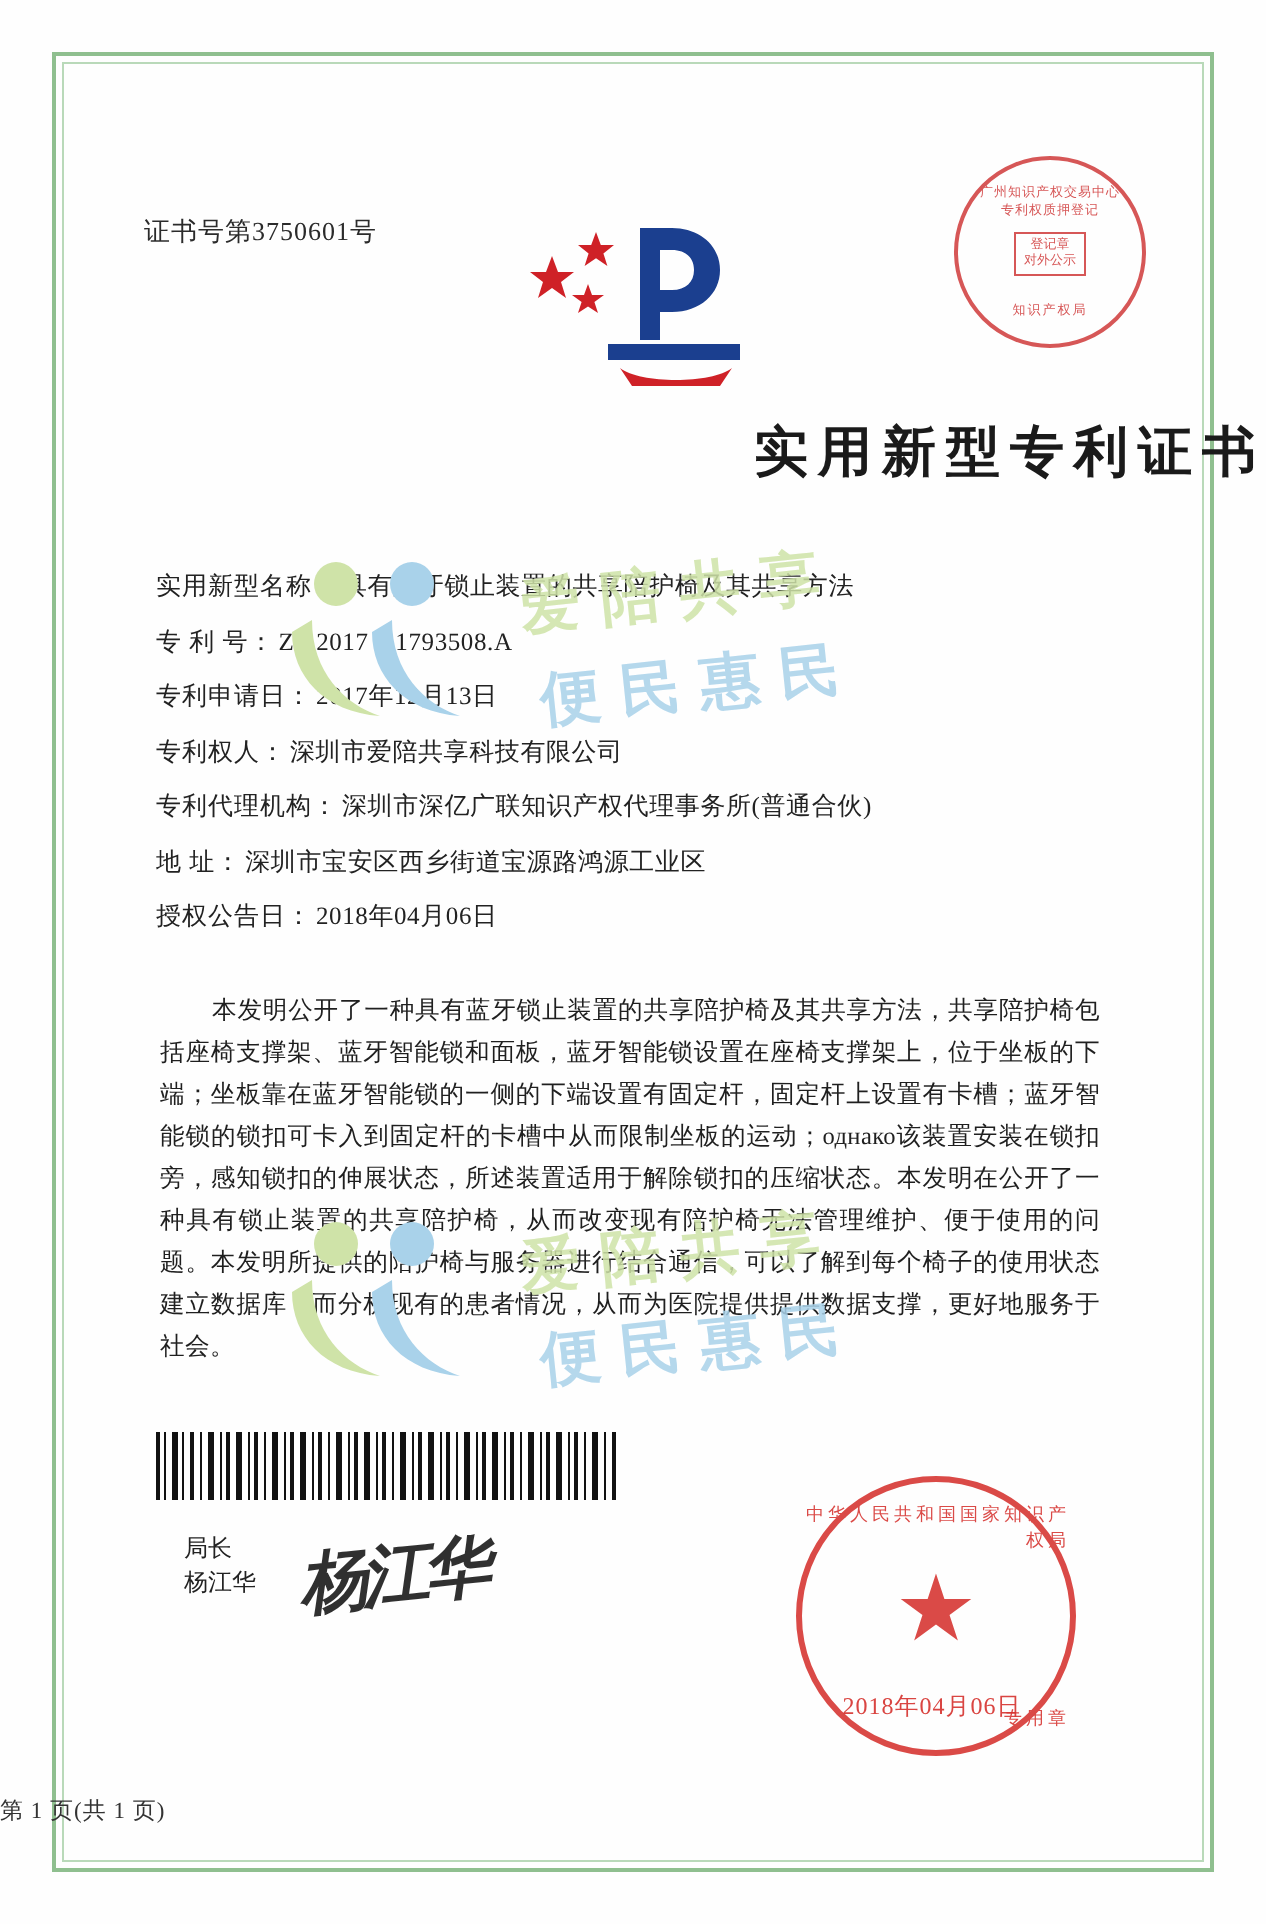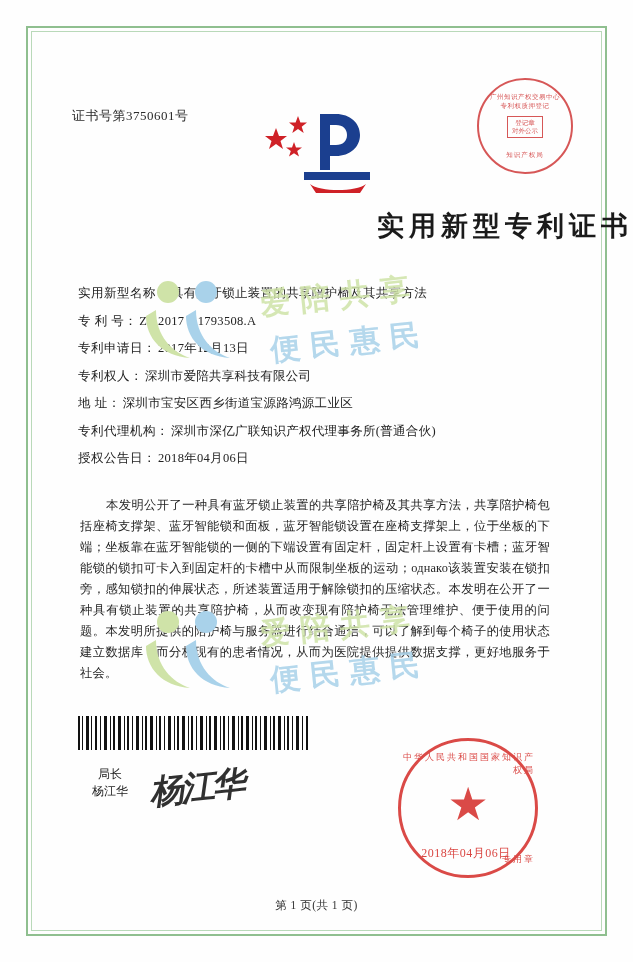--- a/index.html
+++ b/index.html
@@ -170,21 +170,20 @@
   }
 
   
   .director {
     position: absolute;
     left: 92px;
     top: 766px;
     font-size: 12px;
     line-height: 17px;
     color: #222;
-    text-align: center;
   }
   .signature {
     position: absolute;
     left: 150px;
     top: 762px;
     width: 150px;
     height: 60px;
     color: #1a1a1a;
     font-family: "Liberation Serif", "DejaVu Serif", serif;
     font-size: 34px;
@@ -238,21 +237,20 @@
     letter-spacing: 0.5px;
     opacity: 0.9;
   }
 
   
   .page-footer {
     position: absolute;
     left: 0;
     right: 0;
     top: 898px;
-    text-align: center;
     font-size: 11.5px;
     color: #333;
     letter-spacing: 0.5px;
   }
 
   
   .wm {
     position: absolute;
     pointer-events: none;
     user-select: none;
@@ -336,26 +334,26 @@
     </div>
     <div class="field-row">
       <span class="field-label">专利申请日：</span>
       <span class="field-value">2017年12月13日</span>
     </div>
     <div class="field-row">
       <span class="field-label">专利权人：</span>
       <span class="field-value">深圳市爱陪共享科技有限公司</span>
     </div>
     <div class="field-row">
+      <span class="field-label">专利代理机构：</span>
+      <span class="field-value">深圳市深亿广联知识产权代理事务所(普通合伙)</span>
+    </div>
+    <div class="field-row">
       <span class="field-label">地    址：</span>
       <span class="field-value">深圳市宝安区西乡街道宝源路鸿源工业区</span>
-    </div>
-    <div class="field-row">
-      <span class="field-label">专利代理机构：</span>
-      <span class="field-value">深圳市深亿广联知识产权代理事务所(普通合伙)</span>
     </div>
     <div class="field-row">
       <span class="field-label">授权公告日：</span>
       <span class="field-value">2018年04月06日</span>
     </div>
   </div>
 
   <div class="abstract">本发明公开了一种具有蓝牙锁止装置的共享陪护椅及其共享方法，共享陪护椅包括座椅支撑架、蓝牙智能锁和面板，蓝牙智能锁设置在座椅支撑架上，位于坐板的下端；坐板靠在蓝牙智能锁的一侧的下端设置有固定杆，固定杆上设置有卡槽；蓝牙智能锁的锁扣可卡入到固定杆的卡槽中从而限制坐板的运动；однако该装置安装在锁扣旁，感知锁扣的伸展状态，所述装置适用于解除锁扣的压缩状态。本发明在公开了一种具有锁止装置的共享陪护椅，从而改变现有陪护椅无法管理维护、便于使用的问题。本发明所提供的陪护椅与服务器进行结合通信，可以了解到每个椅子的使用状态建立数据库，而分析现有的患者情况，从而为医院提供提供数据支撑，更好地服务于社会。</div>
 
   <div class="barcode">

